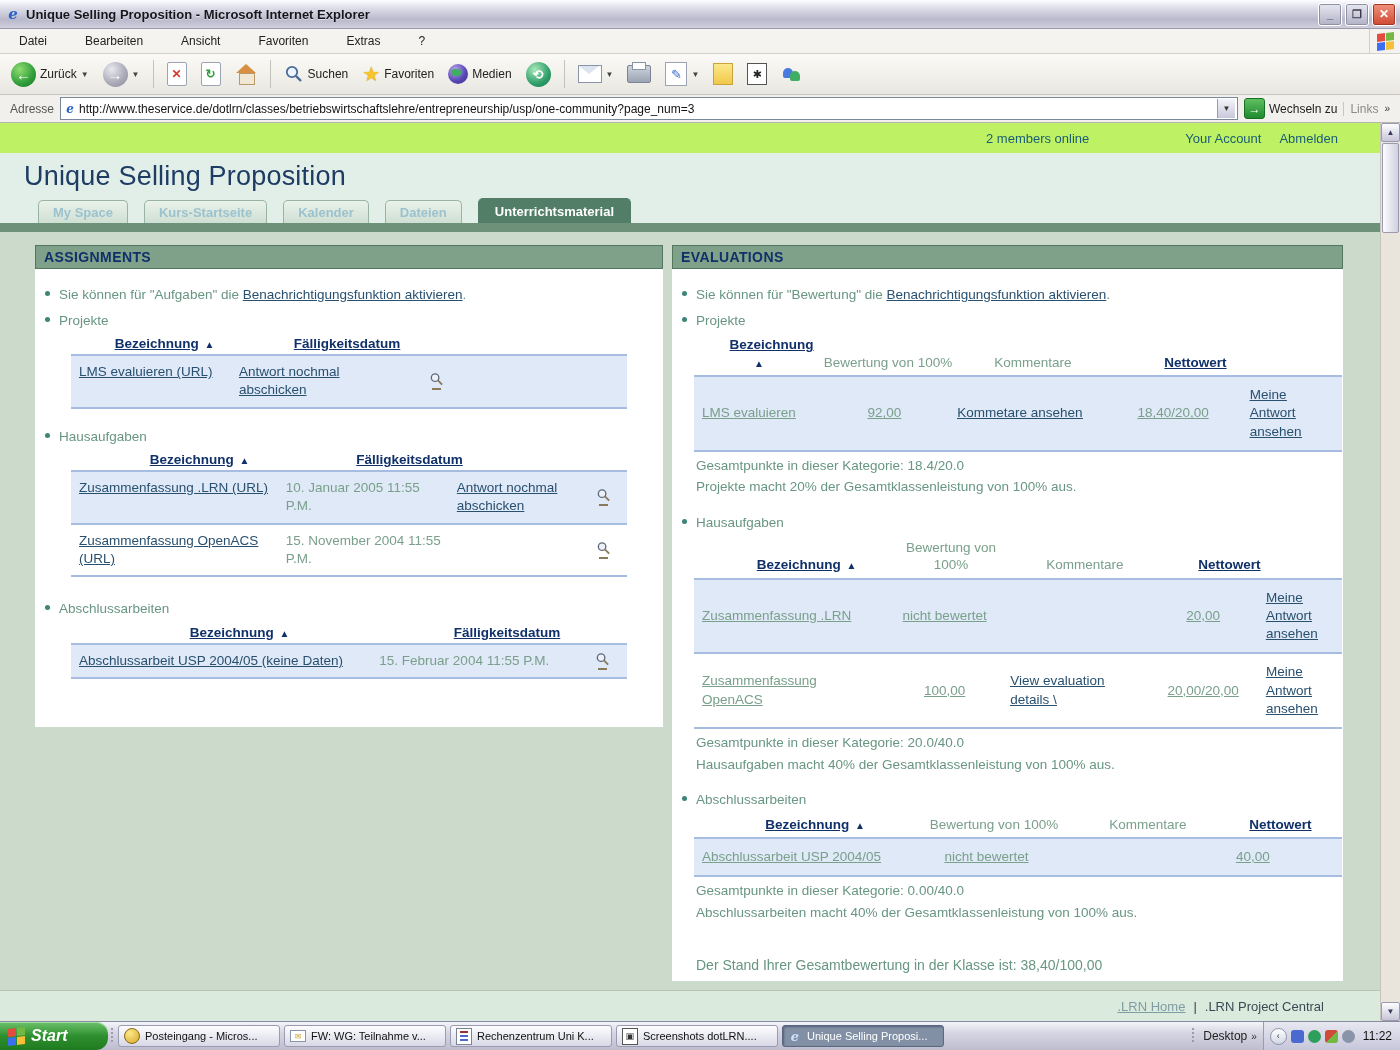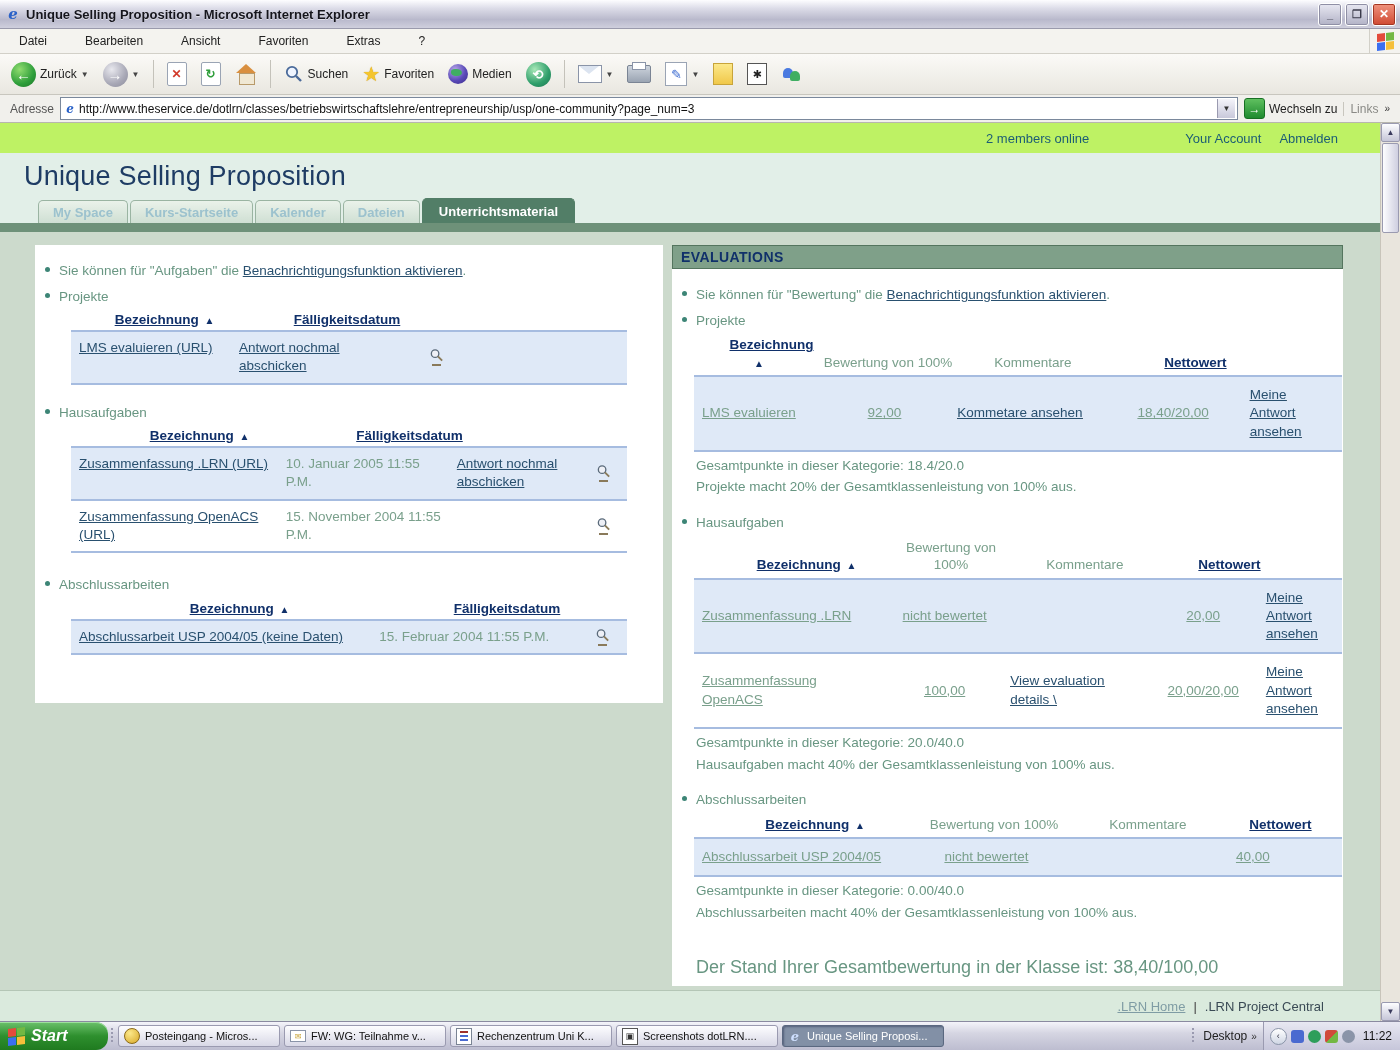--- a/index.html
+++ b/index.html
@@ -86,21 +86,21 @@
   .sthumb{width:15px;height:88px;margin-top:1px;background:linear-gradient(90deg,#fdfdff,#cfcfe0);border:1px solid #9a9ab0;border-radius:2px;}
   .sfill{flex:1;}
 
   
   .userband{height:30px;flex:0 0 30px;background:#bef264;display:flex;align-items:center;justify-content:flex-end;
             font-size:13px;color:#1c5d75;padding-right:42px;gap:18px;}
   .userband .members{margin-right:78px;}
   .userband span{cursor:pointer;}
   .titlezone{background:#e2efe8;padding:6px 0 0 24px;}
   .page-title{font-size:27px;color:#1e3c64;margin:2px 0 6px 0;font-weight:500;letter-spacing:0.2px;}
-  .tabs{display:flex;align-items:flex-end;gap:2px;margin-left:14px;}
+  .tabs{display:flex;align-items:flex-end;gap:16px;margin-left:14px;}
   .tab{padding:4px 14px 3px;font-size:13px;font-weight:bold;border:1px solid #9ab4a2;border-bottom:none;
        border-radius:5px 5px 0 0;background:linear-gradient(#eaf2ea,#cfdfd3);color:#9cc2ce;}
   .tab.active{background:#527e67;color:#fff;border-color:#527e67;padding:5px 16px 4px;}
   .greenbar{height:9px;flex:0 0 9px;background:#6e9179;}
   .content{flex:1;display:flex;align-items:flex-start;gap:9px;padding:13px 0 0 35px;background:#ccdacc;overflow:hidden;}
 
   
   .panel{display:flex;flex-direction:column;}
   .panel-hd{height:20px;background:#7fa089;border:1px solid #54755e;color:#10306a;font-weight:bold;
             font-size:14px;letter-spacing:0.4px;padding:1px 8px;display:flex;align-items:center;}
@@ -133,21 +133,21 @@
   .ehead{display:flex;align-items:flex-end;padding-bottom:4px;line-height:1.3;}
   .ehead span{text-align:center;}
   .eh-dark{color:#10306a;font-weight:bold;}
   .eh-green{color:#7aa08c;}
   .erow{display:flex;background:#dfe9f7;border-top:2px solid #a6bce0;border-bottom:2px solid #a6bce0;align-items:center;}
   .erow.alt{background:#fff;border-top:none;}
   .ecell{padding:9px 8px;line-height:1.35;text-decoration:underline;}
   .egreen{color:#7aa08c;}
   .ecenter{text-align:center;}
   .summary{font-size:13.5px;color:#689682;margin:4px 0 2px 24px;line-height:1.45;}
-  .overall{font-size:18px;color:#689682;margin:34px 0 0 24px;}
+  .overall{font-size:14px;color:#689682;margin:34px 0 0 24px;}
 
   
   .footerband{height:30px;flex:0 0 30px;background:#daeadd;border-top:1px solid #b4c6b6;display:flex;
               align-items:center;justify-content:flex-end;padding-right:56px;font-size:13px;gap:8px;}
   .f-home{color:#7f9ca4;text-decoration:underline;cursor:pointer;}
   .f-sep{color:#444;}
   .f-central{color:#3a4a55;cursor:pointer;}
 
   
   .taskbar{height:28px;flex:0 0 28px;display:flex;align-items:stretch;
@@ -315,20 +315,21 @@
           <span class="tab">Kalender</span>
           <span class="tab">Dateien</span>
           <span class="tab active">Unterrichtsmaterial</span>
         </div>
       </div>
       <div class="greenbar"></div>
 
       <div class="content">
 
         <div class="panel p-left">
+          <div class="panel-hd">ASSIGNMENTS</div>
           <div class="panel-bd">
 
             <div class="bullet-line">
               <span class="bdot"></span>
               <span><span>Sie können für "Aufgaben" die </span><span class="lnk">Benachrichtigungsfunktion aktivieren</span><span>.</span></span>
             </div>
 
             <div class="bullet-line">
               <span class="bdot"></span>
               <span>Projekte</span>

